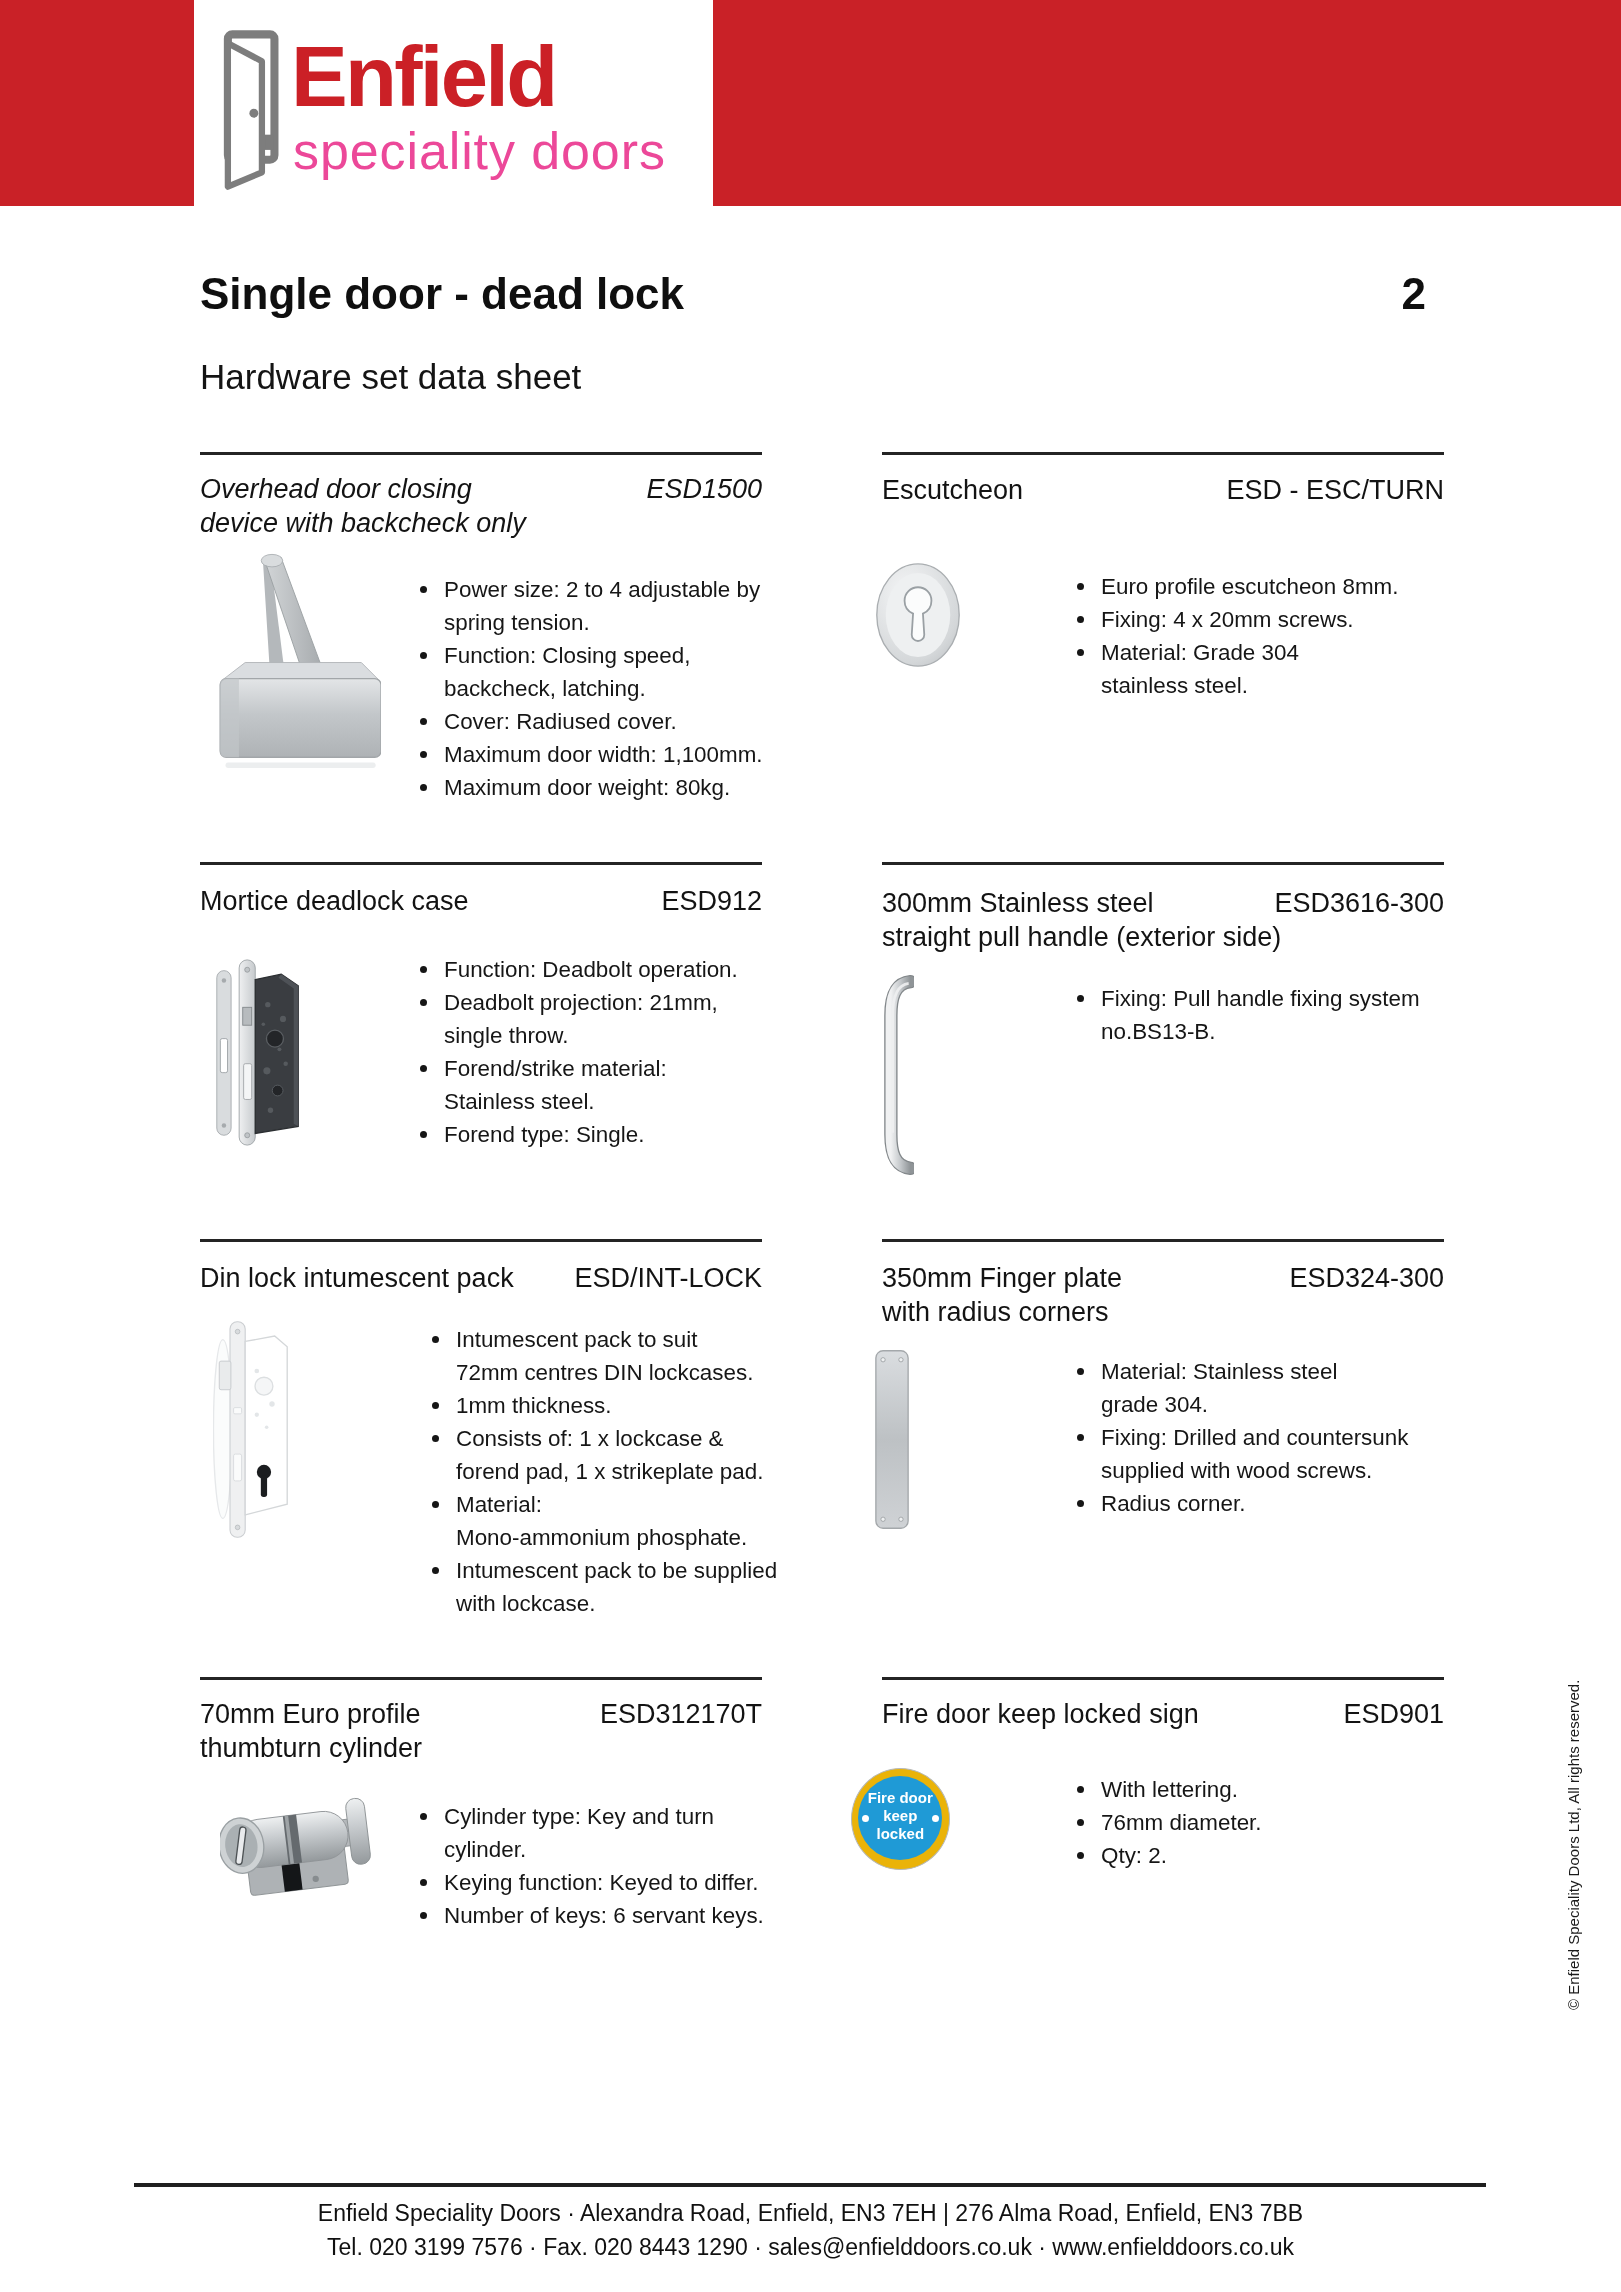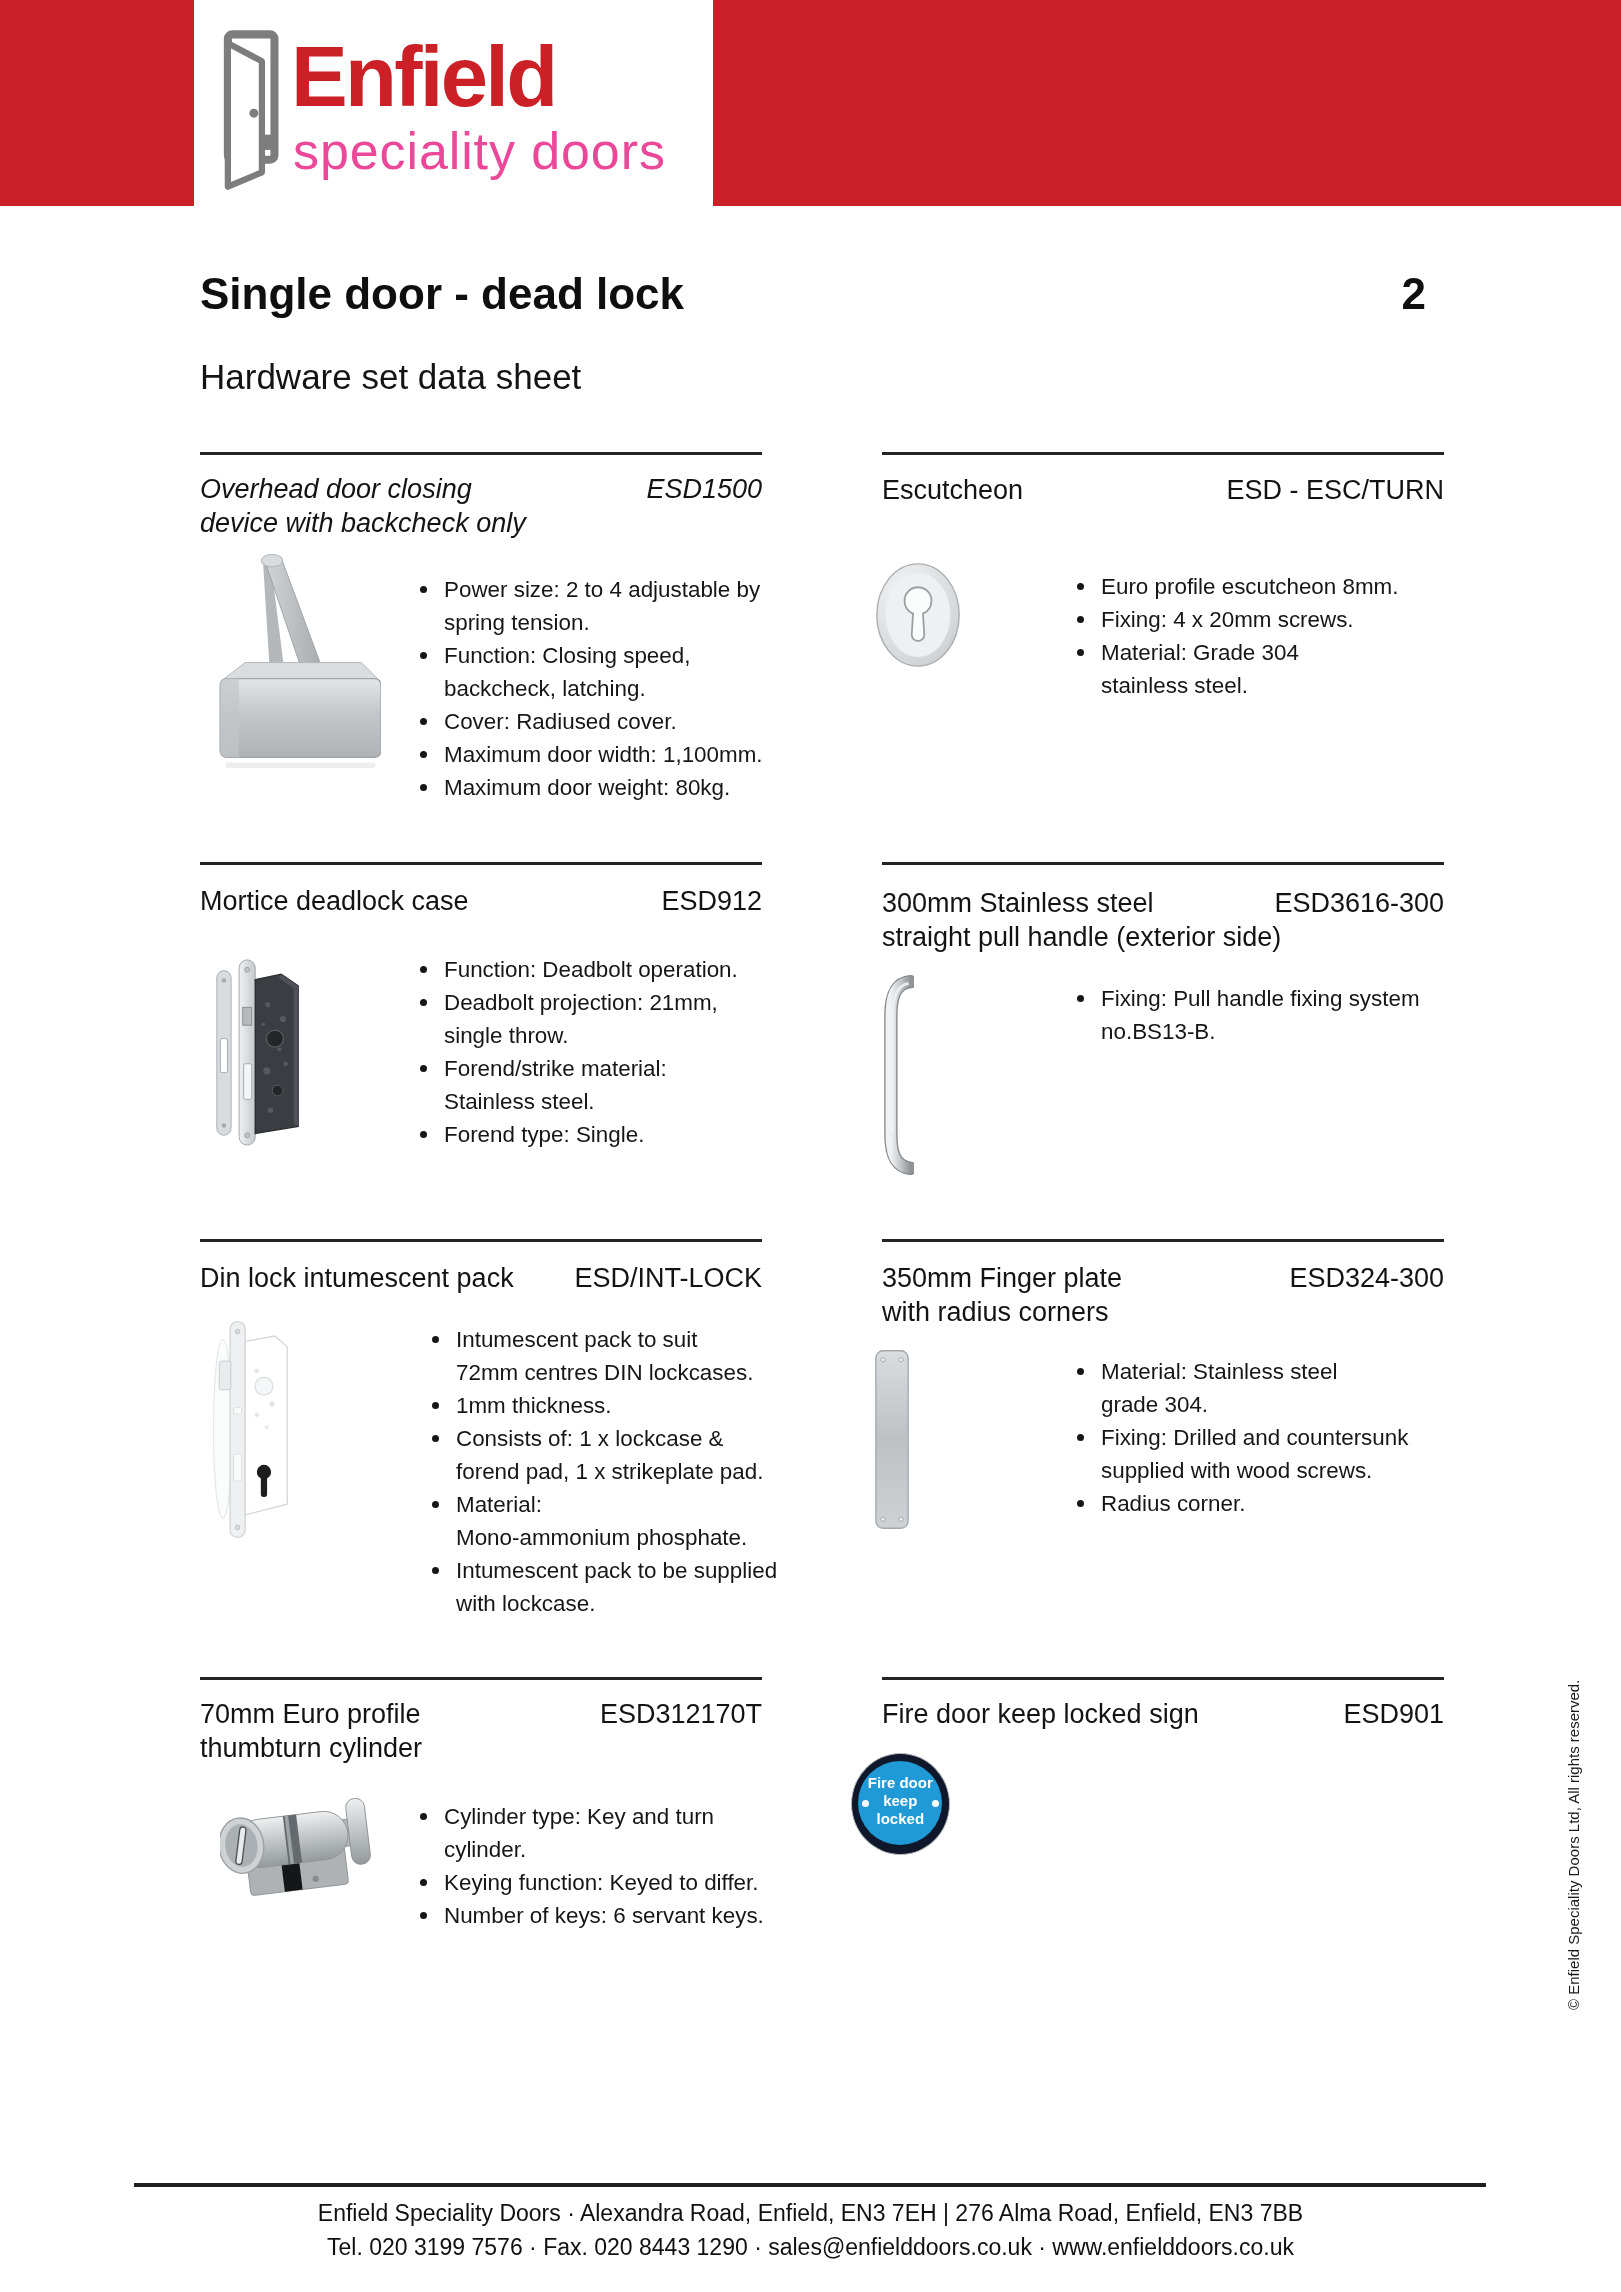--- a/index.html
+++ b/index.html
@@ -53,21 +53,21 @@
   #s6 .bullets{left:219px;top:116px;}
   #s6 .sec-img{left:-8px;top:110px;}
   #s7{left:200px;top:1677px;width:562px;height:376px;}
   #s7 .sec-title,#s7 .sec-code{top:19.7px;}
   #s7 .bullets{left:244px;top:123px;}
   #s7 .sec-img{left:19.7px;top:118px;}
   #s8{left:882px;top:1677px;width:562px;height:376px;}
   #s8 .sec-title,#s8 .sec-code{top:19.7px;}
   #s8 .bullets{left:219px;top:96px;}
   
-  .sign{position:absolute;left:-31px;top:76px;width:97px;height:100px;background:#0f172a;
+  .sign{position:absolute;left:-31px;top:91px;width:97px;height:100px;background:#eab308;
     border:0.9px solid #b5b9bc;border-radius:50%;}
   .sign-inner{position:absolute;left:6.3px;top:7.2px;width:84px;height:84px;background:#1f9ad6;border-radius:50%;}
   .sign-text{position:absolute;left:0;top:12.5px;width:84px;text-align:center;color:#ffffff;
     font-size:15px;line-height:18px;font-weight:bold;white-space:pre;}
   .sign-dot{position:absolute;width:7.2px;height:7.2px;border-radius:50%;background:#ffffff;top:39px;}
   .sign-dot.left{left:3.6px;} .sign-dot.right{right:3.6px;}
   
   .footer-rule{position:absolute;left:134px;top:2183px;width:1352px;height:3.6px;background:#1f1f1f;}
   .footer-line1{position:absolute;left:0;top:2198px;width:1621px;text-align:center;font-size:23px;line-height:30px;color:#101010;}
   .footer-line2{position:absolute;left:0;top:2232px;width:1621px;text-align:center;font-size:23px;line-height:30px;color:#101010;}
@@ -310,20 +310,21 @@
     <div class="sec-code">ESD901</div>
     <div class="sign">
       <div class="sign-inner">
         <div class="sign-text">Fire door
 keep
 locked</div>
         <div class="sign-dot left"></div>
         <div class="sign-dot right"></div>
       </div>
     </div>
+    <ul class="bullets"><li>With lettering.</li><li>76mm diameter.</li><li>Qty: 2.</li></ul>
   </section>
 
   <div class="footer-rule"></div>
   <div class="footer-line1">Enfield Speciality Doors · Alexandra Road, Enfield, EN3 7EH | 276 Alma Road, Enfield, EN3 7BB</div>
   <div class="footer-line2">Tel. 020 3199 7576 · Fax. 020 8443 1290 · sales@enfielddoors.co.uk · www.enfielddoors.co.uk</div>
   <div class="copyright">© Enfield Speciality Doors Ltd, All rights reserved.</div>
 
 </div>
 
 

